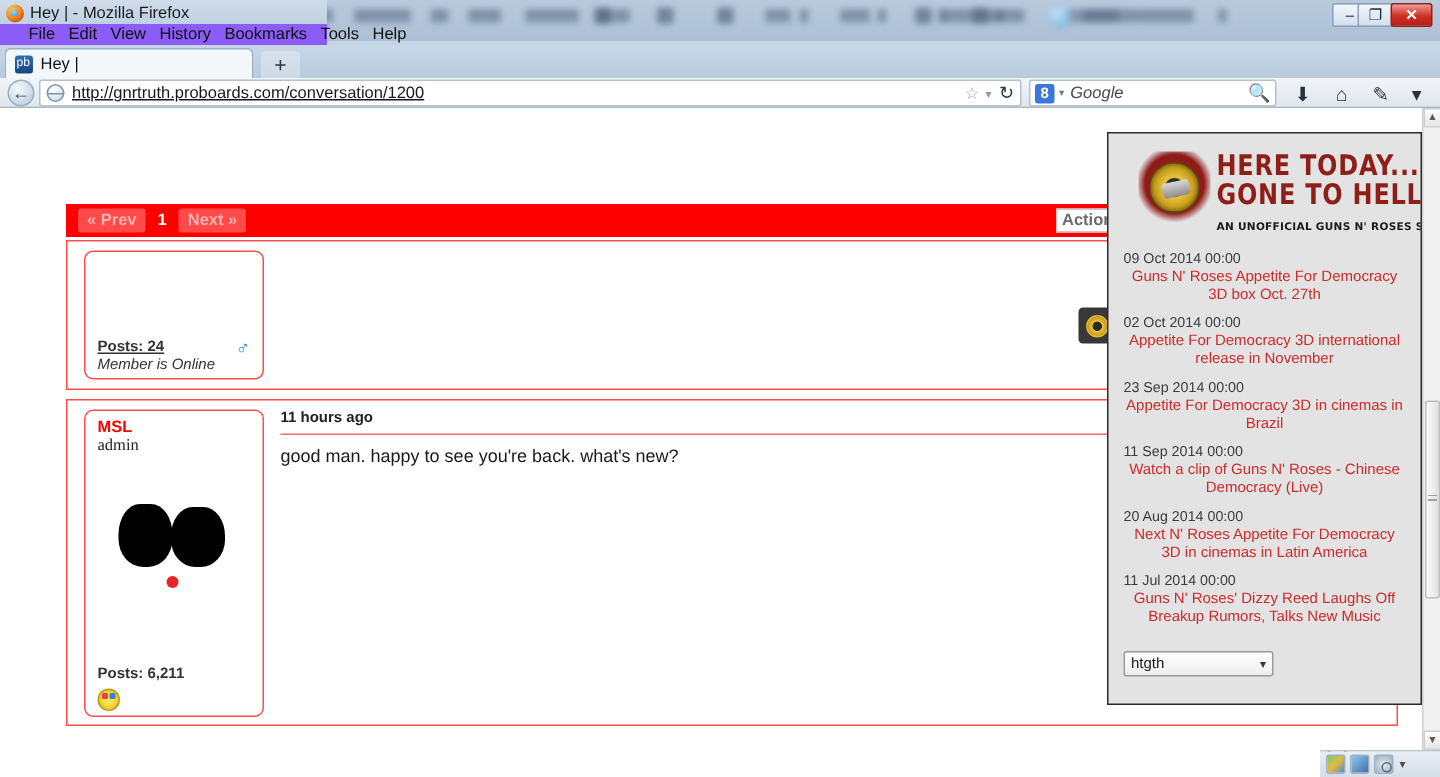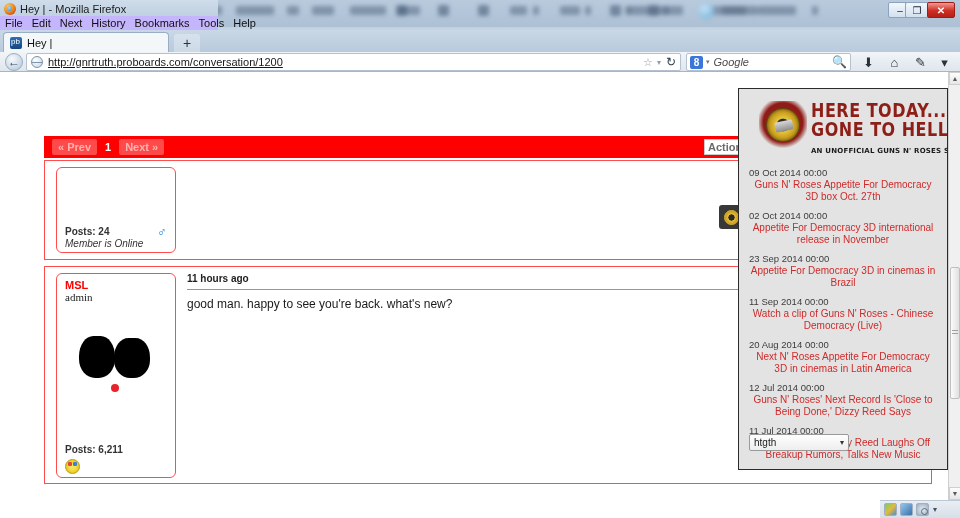--- a/index.html
+++ b/index.html
@@ -70,22 +70,22 @@
           border-radius: 2px; display: flex; align-items: center; justify-content: center;
           font-size: 10px; color: #1b2733; }
   .wctl.min { left: 888px; background: linear-gradient(180deg,#f2f7fc,#d3e0ee); }
   .wctl.max { left: 905px; background: linear-gradient(180deg,#f2f7fc,#d3e0ee); }
   .wctl.cls { left: 927px; width: 28px; background: linear-gradient(180deg,#f09a92,#cf2f23 55%, #b2211a);
               border-color:#9b1d16; color:#fff; font-weight:bold; }
 
   
   .ff-menubar {
     position: absolute; left: 0; top: 16px; width: 218px; height: 14px;
-    background: #c4b5fd;
-    display: flex; align-items: center; gap: 9px; padding-left: 5px;
+    background: #8b5cf6;
+    display: flex; align-items: center; gap: 9px; padding-left: 19px;
     font-size: 11px; color: #101010;
   }
   .ff-menubar span { cursor: default; }
 
   
   .ff-tabstrip {
     position: absolute; left: 0; top: 30px; width: 960px; height: 22px;
     background: linear-gradient(180deg,#c9d8e7 0%, #b8cadc 100%);
   }
   .ff-tab {
@@ -396,21 +396,21 @@
   <div class="wctl max">
     <span>❐</span>
   </div>
   <div class="wctl cls">
     <span>✕</span>
   </div>
 
   <div class="ff-menubar">
     <span>File</span>
     <span>Edit</span>
-    <span>Next</span>
+    <span>View</span>
     <span>History</span>
     <span>Bookmarks</span>
     <span>Tools</span>
     <span>Help</span>
   </div>
 
   <div class="ff-tabstrip">
     <div class="ff-tab">
       <span class="tab-fav"></span>
       <span>Hey |</span>
@@ -465,21 +465,21 @@
         <span class="actions-caret">▼</span>
       </div>
       <div class="search-box">
         <span>Talks</span>
       </div>
       <div class="search-btn"></div>
     </div>
 
     <div class="post" style="left:44px; top:24px; width:904px; height:100px;">
       <div class="post-side" style="left:11px; top:6px; height:86px;">
-        <div class="side-posts" style="top:58px;">Posts: 24</div>
+        <div class="side-posts" style="top:58px;text-decoration:underline;">Posts: 24</div>
         <div class="side-online" style="top:70px;">Member is Online</div>
         <div class="gender-icon" style="left:100px; top:56px;">♂</div>
       </div>
       <div class="gnr-mini" style="left:674px; top:44px;">
         <div class="gnr-mini-inner"></div>
       </div>
     </div>
 
     <div class="post" style="left:44px; top:130px; width:888px; height:218px;">
       <div class="post-side" style="left:11px; top:6px; height:205px;">
@@ -535,24 +535,20 @@
       </div>
       <div class="news-item">
         <div class="news-date">11 Sep 2014 00:00</div>
         <div class="news-link">Watch a clip of Guns N' Roses - Chinese Democracy (Live)</div>
       </div>
       <div class="news-item">
         <div class="news-date">20 Aug 2014 00:00</div>
         <div class="news-link">Next N' Roses Appetite For Democracy 3D in cinemas in Latin America</div>
       </div>
       <div class="news-item">
-        <div class="news-date">12 Jul 2014 00:00</div>
-        <div class="news-link">Guns N' Roses' Next Record Is 'Close to Being Done,' Dizzy Reed Says</div>
-      </div>
-      <div class="news-item">
         <div class="news-date">11 Jul 2014 00:00</div>
         <div class="news-link">Guns N' Roses' Dizzy Reed Laughs Off Breakup Rumors, Talks New Music</div>
       </div>
     </div>
 
     <div class="news-select">
       <span>htgth</span>
       <span class="sel-caret">▾</span>
     </div>
   </div>

